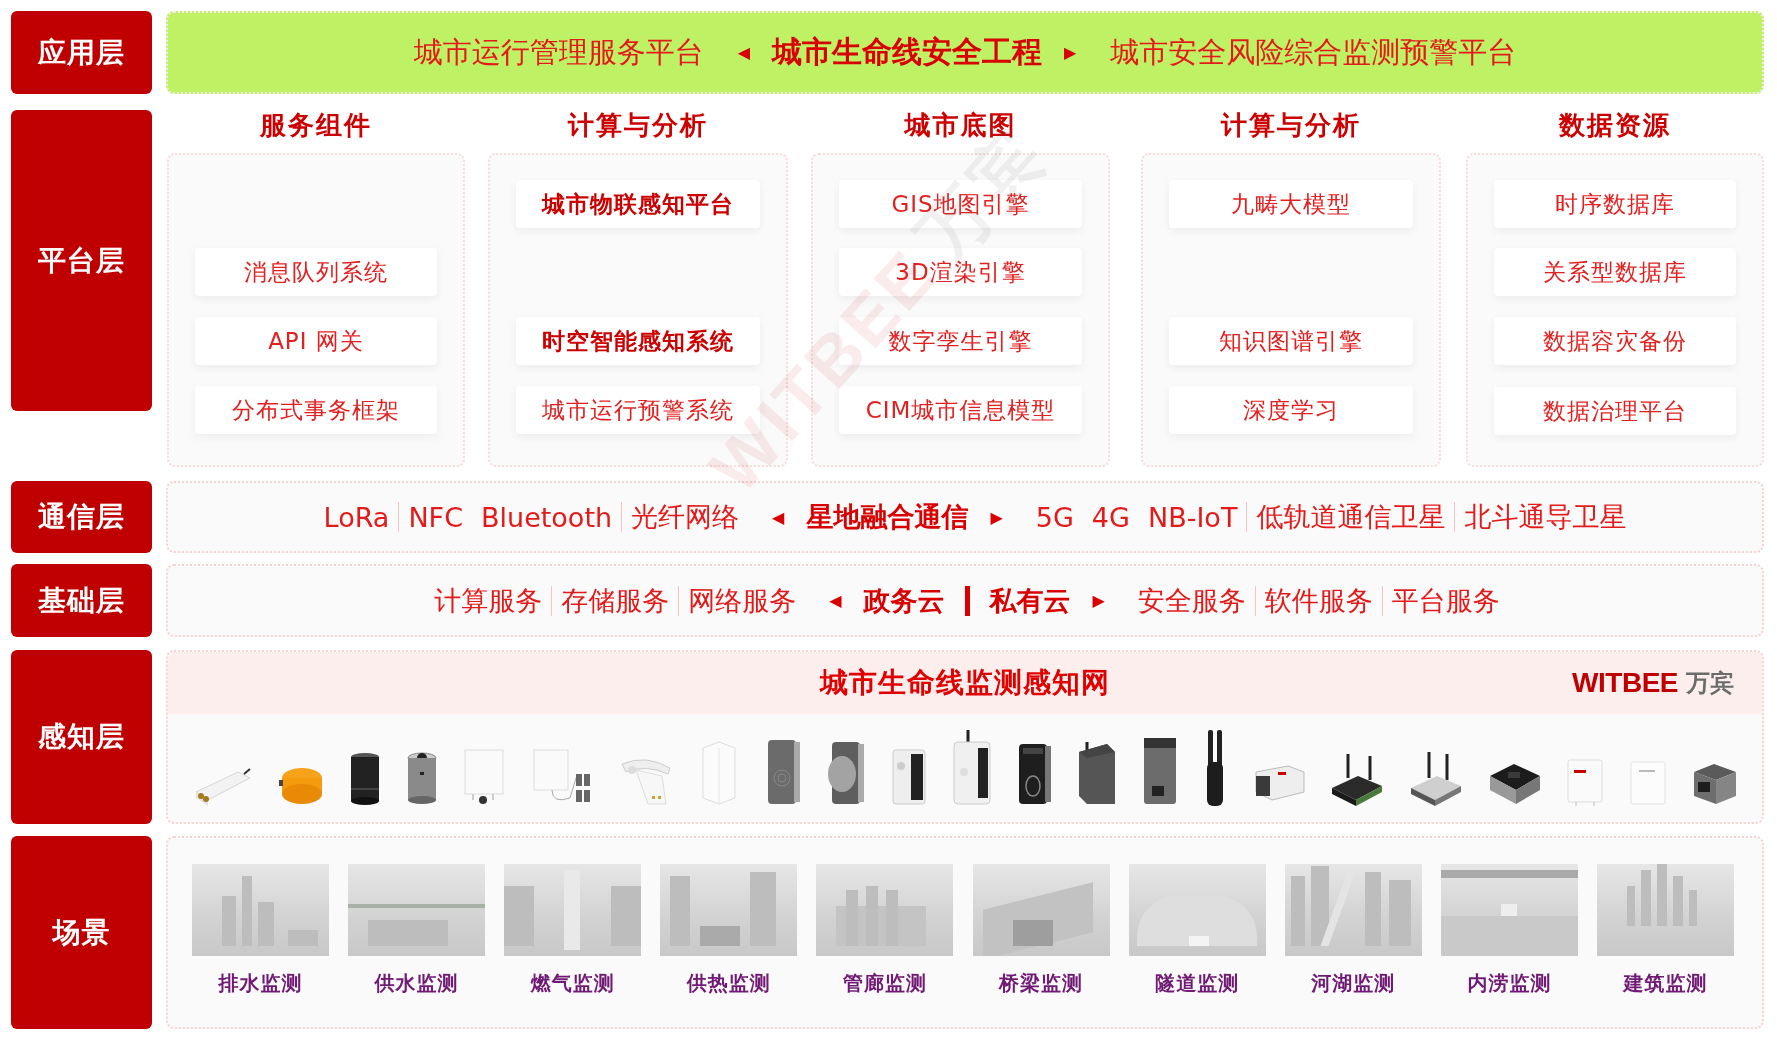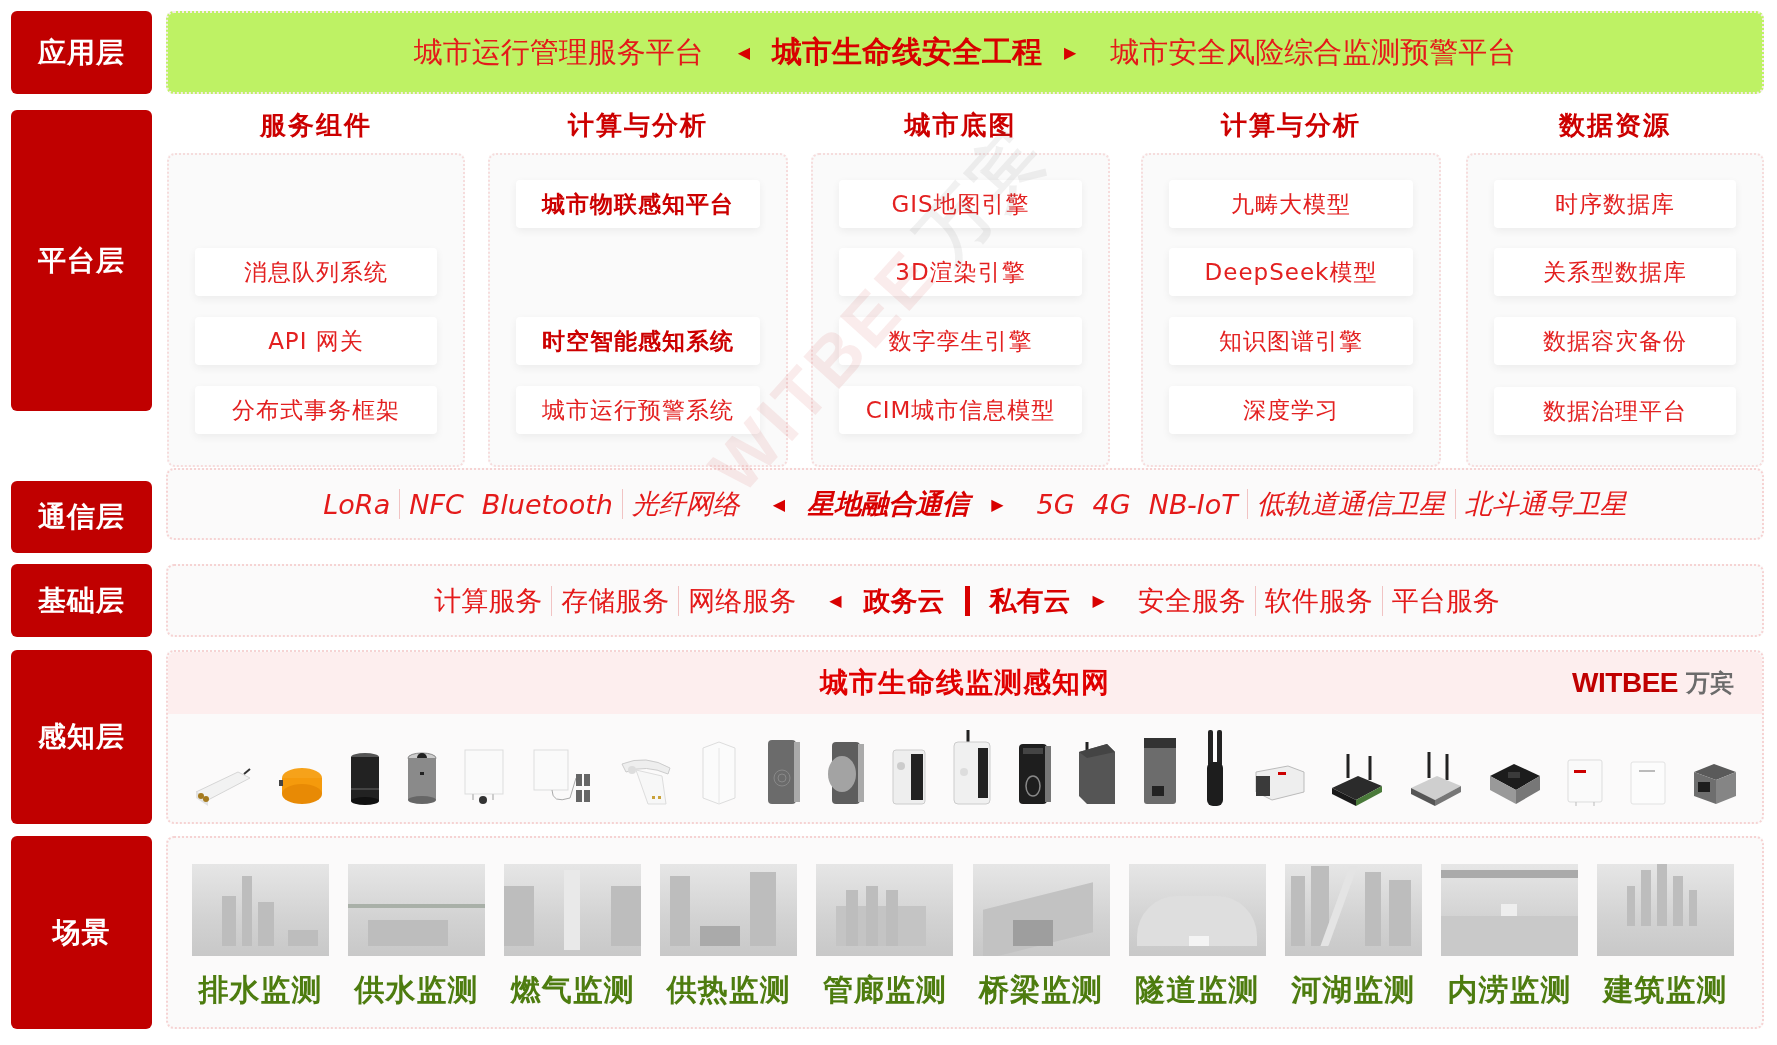--- a/index.html
+++ b/index.html
@@ -75,21 +75,21 @@
     position: absolute; left: 0; right: 0; top: 0; bottom: 0;
     display: flex; justify-content: space-between; padding: 26px 28px 0 24px;
   }
   .scene { width: 137px; display: flex; flex-direction: column; align-items: center; }
   .scene-img {
     width: 137px; height: 92px;
     background: linear-gradient(180deg, #e6e6e6 0%, #d2d2d2 60%, #c8c8c8 100%);
     position: relative; overflow: hidden;
   }
   .scene-img .b { position: absolute; bottom: 10px; background: #bdbdbd; }
-  .scene-label { margin-top: 14px; font-size: 30px; font-weight: bold; color: #4d7c0f; letter-spacing: 1px; }
+  .scene-label { margin-top: 14px; font-size: 20px; font-weight: bold; color: #701a75; letter-spacing: 1px; }
 
   .watermark {
     position: absolute; left: 690px; top: 450px;
     transform: rotate(-48deg); transform-origin: left top;
     font-size: 70px; font-weight: 900; color: rgba(200,40,40,0.09);
     white-space: nowrap; pointer-events: none; letter-spacing: 4px;
     font-family: "Liberation Sans", sans-serif;
   }
   .watermark .cn { color: rgba(120,120,120,0.10); margin-left: 14px; }
 </style>
@@ -133,35 +133,34 @@
   <div class="col-box" style="left:811px;width:299px;">
     <div class="pill" style="top:25px;">GIS地图引擎</div>
     <div class="pill" style="top:93px;">3D渲染引擎</div>
     <div class="pill" style="top:162px;">数字孪生引擎</div>
     <div class="pill" style="top:231px;">CIM城市信息模型</div>
   </div>
 
   <div class="col-title" style="left:1141px;width:300px;">计算与分析</div>
   <div class="col-box" style="left:1141px;width:300px;">
     <div class="pill" style="top:25px;">九畴大模型</div>
-    <div class="pill" style="top:93px;">DeepSeek模型</div>
     <div class="pill" style="top:162px;">知识图谱引擎</div>
     <div class="pill" style="top:231px;">深度学习</div>
   </div>
 
   <div class="col-title" style="left:1466px;width:298px;">数据资源</div>
   <div class="col-box" style="left:1466px;width:298px;">
     <div class="pill" style="top:25px;">时序数据库</div>
     <div class="pill" style="top:93px;">关系型数据库</div>
     <div class="pill" style="top:162px;">数据容灾备份</div>
     <div class="pill" style="top:232px;">数据治理平台</div>
   </div>
 </div>
 
-<div class="panel" style="top:468px;height:72px;font-style:italic;">
+<div class="panel" style="top:481px;height:72px;">
   <div class="row-line" style="padding-left:20px;">
     <span class="item">LoRa</span>
     <span class="sep"></span>
     <span class="item">NFC</span>
     <span class="item">Bluetooth</span>
     <span class="sep"></span>
     <span class="item">光纤网络</span>
     <span class="gap"></span>
     <span class="arrow">◀</span>
     <span class="strong">星地融合通信</span>

